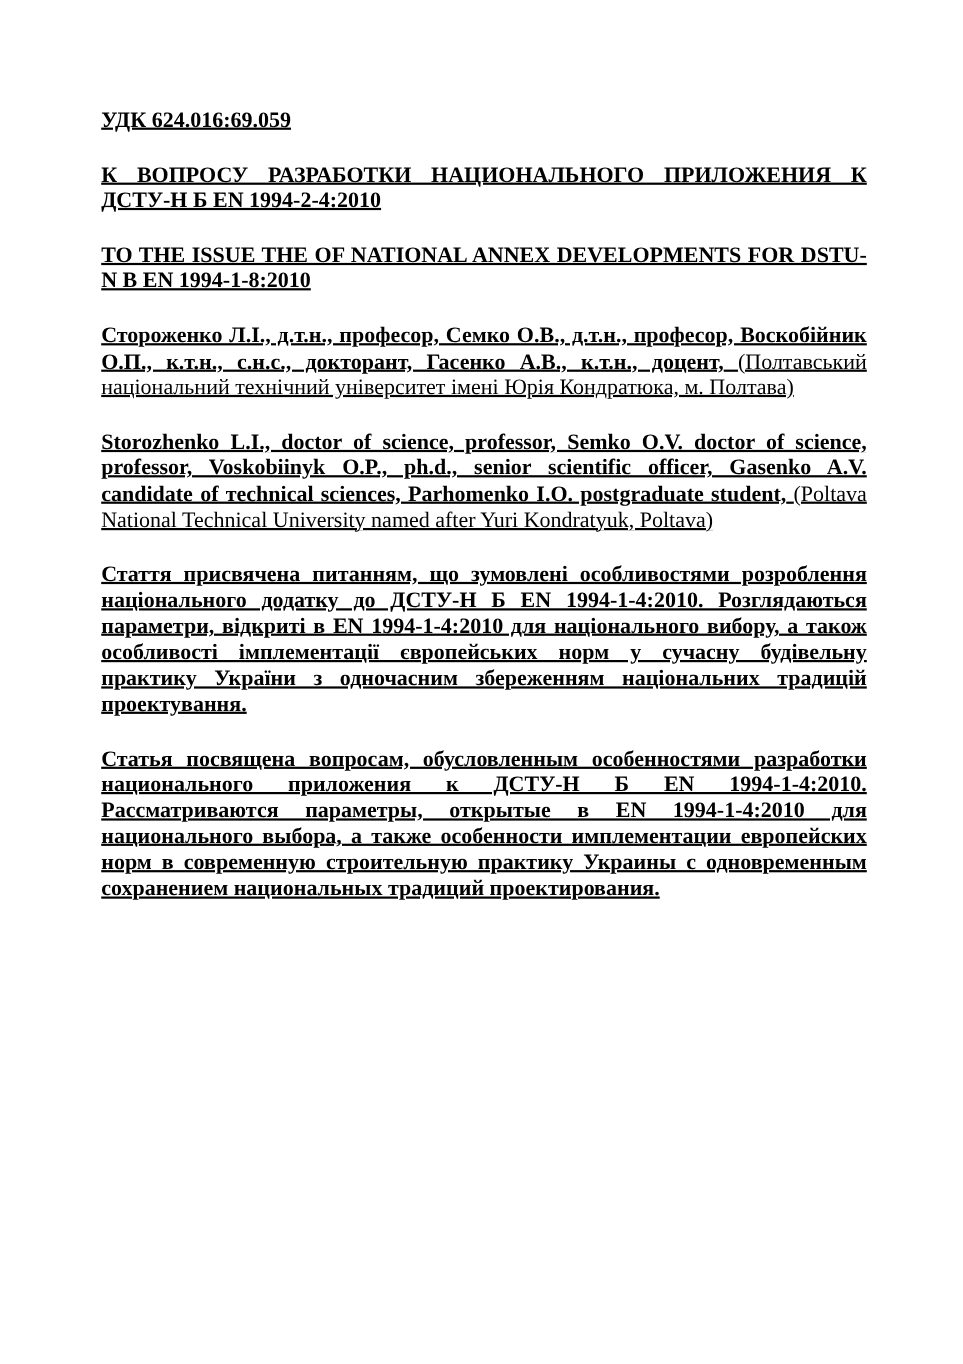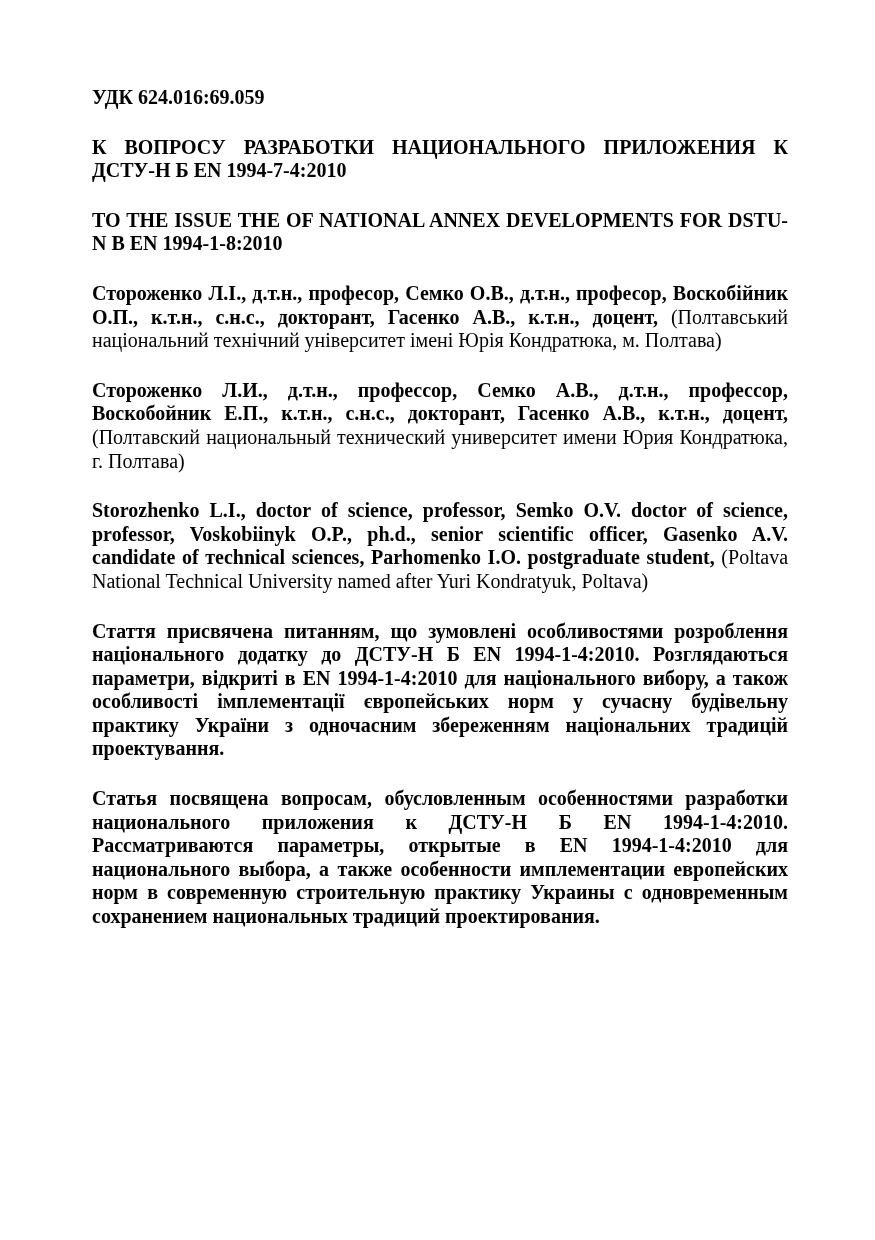--- a/index.html
+++ b/index.html
@@ -15,52 +15,49 @@
     background: #ffffff;
     color: #000000;
     font-family: "Liberation Serif", "DejaVu Serif", serif;
     font-size: 20px;
     line-height: 23.6px;
     box-sizing: border-box;
     padding: 86px 87px 0 92px;
     overflow: hidden;
   }
   p.block {
-    margin: 0 0 26px 0;
+    margin: 12px 0 26px 0;
     text-align: justify;
     font-weight: bold;
+    text-decoration: underline;
   }
   p.udc {
     text-align: left;
   }
   .affiliation {
     font-weight: normal;
   }
 </style>
 </head>
 <body>
 
 <div class="page">
 
   <p class="block udc">УДК 624.016:69.059</p>
 
 
-  <p class="block">К ВОПРОСУ РАЗРАБОТКИ НАЦИОНАЛЬНОГО ПРИЛОЖЕНИЯ К ДСТУ-Н Б EN 1994-7-4:2010</p>
+  <p class="block">К ВОПРОСУ РАЗРАБОТКИ НАЦИОНАЛЬНОГО ПРИЛОЖЕНИЯ К ДСТУ-Н Б EN 1994-2-4:2010</p>
 
   <p class="block">TO THE ISSUE THE OF NATIONAL ANNEX DEVELOPMENTS FOR DSTU-N B EN 1994-1-8:2010</p>
 
   <p class="block">
     <span>Стороженко Л.І., д.т.н., професор, Семко О.В., д.т.н., професор, Воскобійник О.П., к.т.н., с.н.с., докторант, Гасенко А.В., к.т.н., доцент,</span>
     <span class="affiliation">(Полтавський національний технічний університет імені Юрія Кондратюка, м. Полтава)</span>
   </p>
 
-  <p class="block">
-    <span>Стороженко Л.И., д.т.н., профессор, Семко А.В., д.т.н., профессор, Воскобойник Е.П., к.т.н., с.н.с., докторант, Гасенко А.В., к.т.н., доцент,</span>
-    <span class="affiliation">(Полтавский национальный технический университет имени Юрия Кондратюка, г. Полтава)</span>
-  </p>
 
   <p class="block">
     <span>Storozhenko L.I., doctor of science, professor, Semko O.V. doctor of science, professor, Voskobiinyk O.P., ph.d., senior scientific officer, Gasenko A.V. candidate of тechnical sciences, Parhomenko I.O. postgraduate student,</span>
     <span class="affiliation">(Poltava National Technical University named after Yuri Kondratyuk, Poltava)</span>
   </p>
 
   <p class="block">Стаття присвячена питанням, що зумовлені особливостями розроблення національного додатку до ДСТУ-Н Б EN 1994-1-4:2010. Розглядаються параметри, відкриті в EN 1994-1-4:2010 для національного вибору, а також особливості імплементації європейських норм у сучасну будівельну практику України з одночасним збереженням національних традицій проектування.</p>
 
   <p class="block">Статья посвящена вопросам, обусловленным особенностями разработки национального приложения к ДСТУ-Н Б EN 1994-1-4:2010. Рассматриваются параметры, открытые в EN 1994-1-4:2010 для национального выбора, а также особенности имплементации европейских норм в современную строительную практику Украины с одновременным сохранением национальных традиций проектирования.</p>
 

